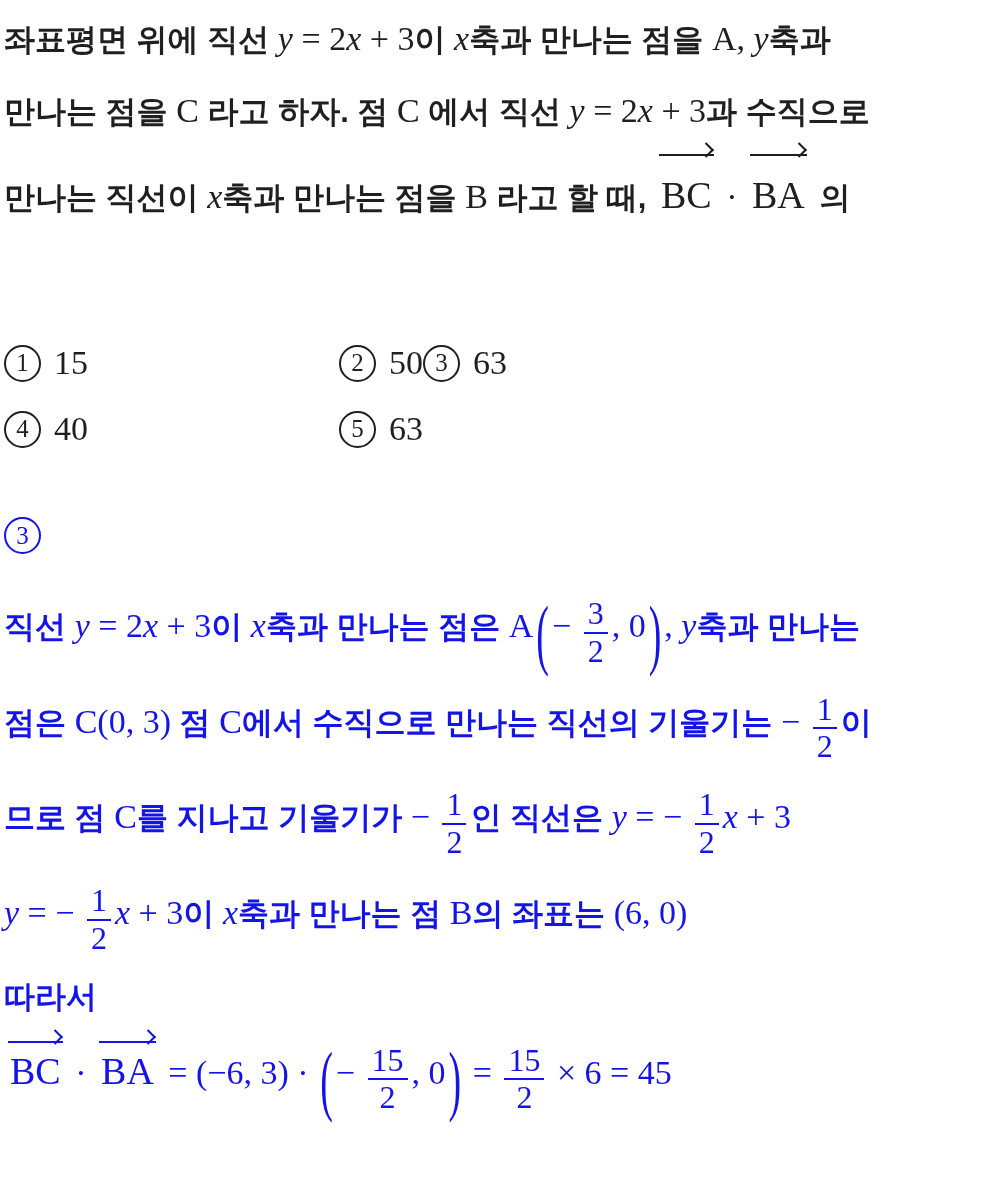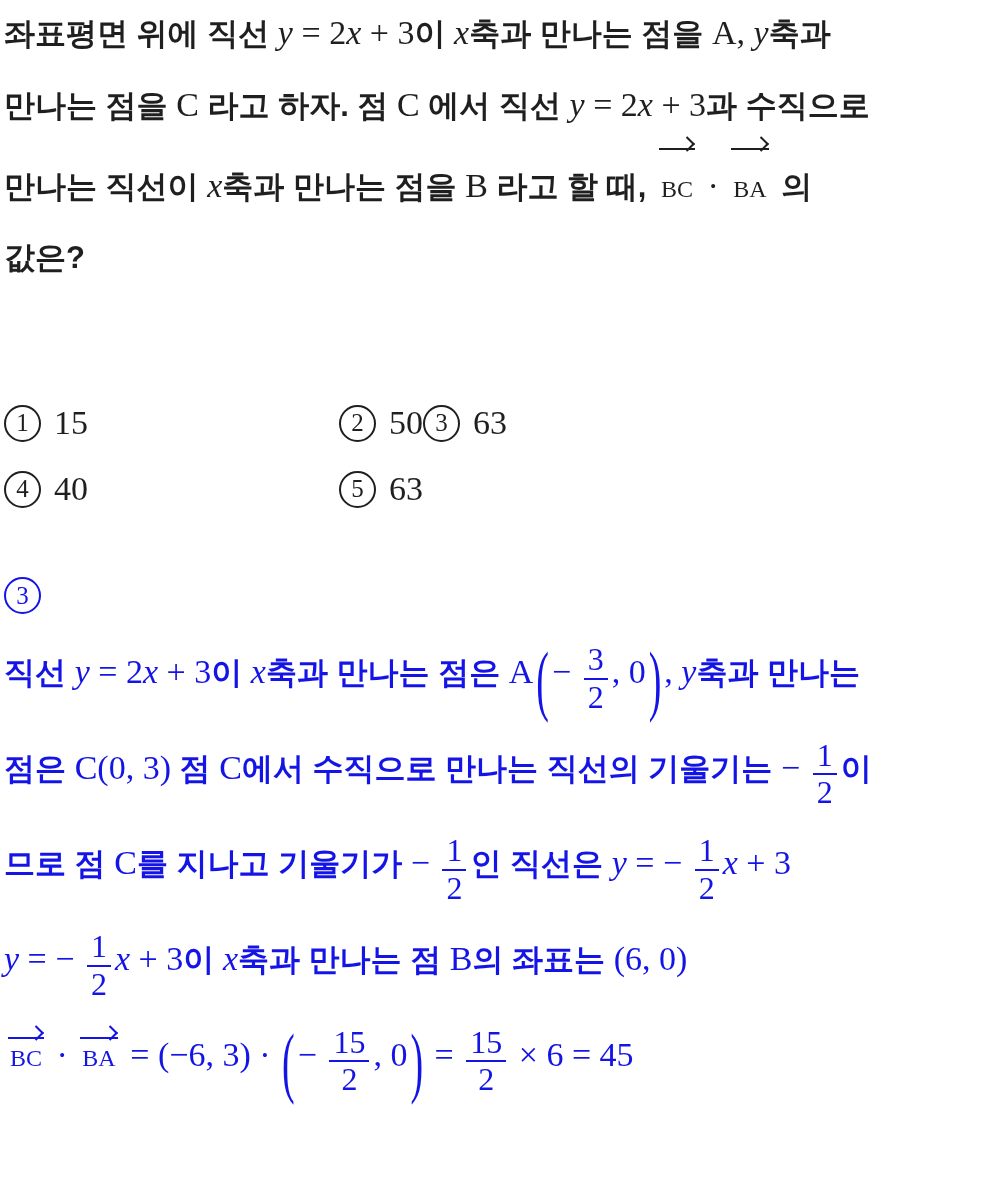--- a/index.html
+++ b/index.html
@@ -1,36 +1,36 @@
 <!DOCTYPE html>
 <html style="--text: #1f1f1f; --accent: #1414e6; --bg: #ffffff;"><head>
 <meta charset="utf-8">
 <style>
   :root { --text:#1f1f1f; --accent:#1414e6; --bg:#ffffff; }
   * { box-sizing:border-box; }
   html,body { margin:0; padding:0; background:var(--bg); }
-  .page { width:993px; height:1200px; overflow:hidden; padding:0 2px 0 4px;
+  .page { width:993px; height:1200px; overflow:hidden; padding:6px 2px 0 4px;
           font-family:"Liberation Sans", sans-serif; color:var(--text); }
 
   
   .pline { line-height:66px; white-space:pre; }
   .kr   { font-family:"Liberation Sans", sans-serif; font-weight:700; font-size:31px; }
   .math { font-family:"Liberation Serif", serif; font-size:34px; font-weight:400; }
   .math .it { font-style:italic; }
 
   
   .frac { display:inline-flex; flex-direction:column; vertical-align:middle;
           text-align:center; font-family:"Liberation Serif", serif; font-size:32px;
           line-height:1.12; margin:0 4px; }
   .frac .den { border-top:2px solid currentColor; padding:0 4px; }
   .frac .num { padding:0 4px; }
 
   
   .vec { display:inline-block; position:relative; margin:0 6px; padding-top:12px; }
-  .vec .vbase { font-family:"Liberation Serif", serif; font-size:24px; }
+  .vec .vbase { font-family:"Liberation Serif", serif; font-size:38px; }
   .vec .arr { position:absolute; top:4px; left:-2px; right:-2px; height:2px;
               background:currentColor; }
   .vec .arr::after { content:""; position:absolute; right:0; top:-4px; width:9px; height:9px;
               border-top:2px solid currentColor; border-right:2px solid currentColor;
               transform:rotate(45deg); transform-origin:100% 0; }
 
   
   .bigp { display:inline-block; transform:scaleY(2.05); font-size:38px; line-height:1;
           font-family:"Liberation Serif", serif; margin:0 3px; vertical-align:middle;
           font-weight:400; }
@@ -40,33 +40,32 @@
   .crow { display:flex; align-items:center; height:66px; }
   .ccol { width:335px; }
   .choice { display:inline-flex; align-items:center; }
   .circ { display:inline-flex; align-items:center; justify-content:center;
           width:37px; height:37px; border:2px solid currentColor; border-radius:50%;
           font-family:"Liberation Serif", serif; font-size:25px; margin-right:13px; }
   .cval { font-family:"Liberation Serif", serif; font-size:34px; }
 
   
   .answer { margin-top:55px; color:var(--accent); height:44px; }
-  .solution { margin-top:10px; color:var(--accent); }
+  .solution { margin-top:24px; color:var(--accent); }
   .sline { white-space:pre; padding:11px 0; }
   .sline.short { padding:8px 0; }
 </style>
 </head>
 <body>
 
 <div class="page">
   <div class="problem" id="problem">
       <div class="pline"><span class="kr">좌표평면 위에 직선 </span><span class="math"><span class="it">y</span><span> </span><span>=</span><span> </span><span>2</span><span class="it">x</span><span> </span><span>+</span><span> </span><span>3</span></span><span class="kr">이 </span><span class="math"><span class="it">x</span></span><span class="kr">축과 만나는 점을 </span><span class="math"><span>A</span><span>,</span><span> </span><span class="it">y</span></span><span class="kr">축과</span></div>
       <div class="pline"><span class="kr">만나는 점을 </span><span class="math"><span>C</span></span><span class="kr"> 라고 하자. 점 </span><span class="math"><span>C</span></span><span class="kr"> 에서 직선 </span><span class="math"><span class="it">y</span><span> </span><span>=</span><span> </span><span>2</span><span class="it">x</span><span> </span><span>+</span><span> </span><span>3</span></span><span class="kr">과 수직으로</span></div>
       <div class="pline"><span class="kr">만나는 직선이 </span><span class="math"><span class="it">x</span></span><span class="kr">축과 만나는 점을 </span><span class="math"><span>B</span></span><span class="kr"> 라고 할 때, </span><span class="vec"><span class="arr"></span><span class="vbase">BC</span></span><span class="math"><span> </span><span>·</span><span> </span></span><span class="vec"><span class="arr"></span><span class="vbase">BA</span></span><span class="kr"> 의</span></div>
-      <div class="pline"><span class="kr">값은?</span></div>
     </div>
   <div class="choices" id="choices">
       <div class="crow">
         <span class="ccol"><span class="choice">
             <span class="circ">1</span>
             <span class="cval">15</span>
           </span></span>
         <span class="choice">
           <span class="circ">2</span>
           <span class="cval">50</span>
@@ -88,15 +87,16 @@
       </div>
     </div>
   <div class="answer">
     <span class="circ">3</span>
   </div>
   <div class="solution" id="solution">
       <div class="sline"><span class="kr">직선 </span><span class="math"><span class="it">y</span><span> </span><span>=</span><span> </span><span>2</span><span class="it">x</span><span> </span><span>+</span><span> </span><span>3</span></span><span class="kr">이 </span><span class="math"><span class="it">x</span></span><span class="kr">축과 만나는 점은 </span><span class="math"><span>A</span></span><span class="bigp">(</span><span class="math"><span>−</span><span> </span></span><span class="frac"><span class="num">3</span><span class="den">2</span></span><span class="math"><span>,</span><span> </span><span>0</span></span><span class="bigp">)</span><span class="math"><span>,</span><span> </span><span class="it">y</span></span><span class="kr">축과 만나는</span></div>
       <div class="sline"><span class="kr">점은 </span><span class="math"><span>C</span><span>(</span><span>0</span><span>,</span><span> </span><span>3</span><span>)</span></span><span class="kr"> 점 </span><span class="math"><span>C</span></span><span class="kr">에서 수직으로 만나는 직선의 기울기는 </span><span class="math"><span>−</span><span> </span></span><span class="frac"><span class="num">1</span><span class="den">2</span></span><span class="kr">이</span></div>
       <div class="sline"><span class="kr">므로 점 </span><span class="math"><span>C</span></span><span class="kr">를 지나고 기울기가 </span><span class="math"><span>−</span><span> </span></span><span class="frac"><span class="num">1</span><span class="den">2</span></span><span class="kr">인 직선은 </span><span class="math"><span class="it">y</span><span> </span><span>=</span><span> </span><span>−</span><span> </span></span><span class="frac"><span class="num">1</span><span class="den">2</span></span><span class="math"><span class="it">x</span><span> </span><span>+</span><span> </span><span>3</span></span></div>
       <div class="sline"><span class="math"><span class="it">y</span><span> </span><span>=</span><span> </span><span>−</span><span> </span></span><span class="frac"><span class="num">1</span><span class="den">2</span></span><span class="math"><span class="it">x</span><span> </span><span>+</span><span> </span><span>3</span></span><span class="kr">이 </span><span class="math"><span class="it">x</span></span><span class="kr">축과 만나는 점 </span><span class="math"><span>B</span></span><span class="kr">의 좌표는 </span><span class="math"><span>(</span><span>6</span><span>,</span><span> </span><span>0</span><span>)</span></span></div>
+      <div class="sline short"><span class="kr">따라서</span></div>
       <div class="sline"><span class="vec"><span class="arr"></span><span class="vbase">BC</span></span><span class="math"><span> </span><span>·</span><span> </span></span><span class="vec"><span class="arr"></span><span class="vbase">BA</span></span><span class="math"><span> </span><span>=</span><span> </span><span>(</span><span>−</span><span>6</span><span>,</span><span> </span><span>3</span><span>)</span><span> </span><span>·</span><span> </span></span><span class="bigp">(</span><span class="math"><span>−</span><span> </span></span><span class="frac"><span class="num">15</span><span class="den">2</span></span><span class="math"><span>,</span><span> </span><span>0</span></span><span class="bigp">)</span><span class="math"><span> </span><span>=</span><span> </span></span><span class="frac"><span class="num">15</span><span class="den">2</span></span><span class="math"><span> </span><span>×</span><span> </span><span>6</span><span> </span><span>=</span><span> </span><span>4</span><span>5</span></span></div>
     </div>
 </div>
 
 </body></html>

